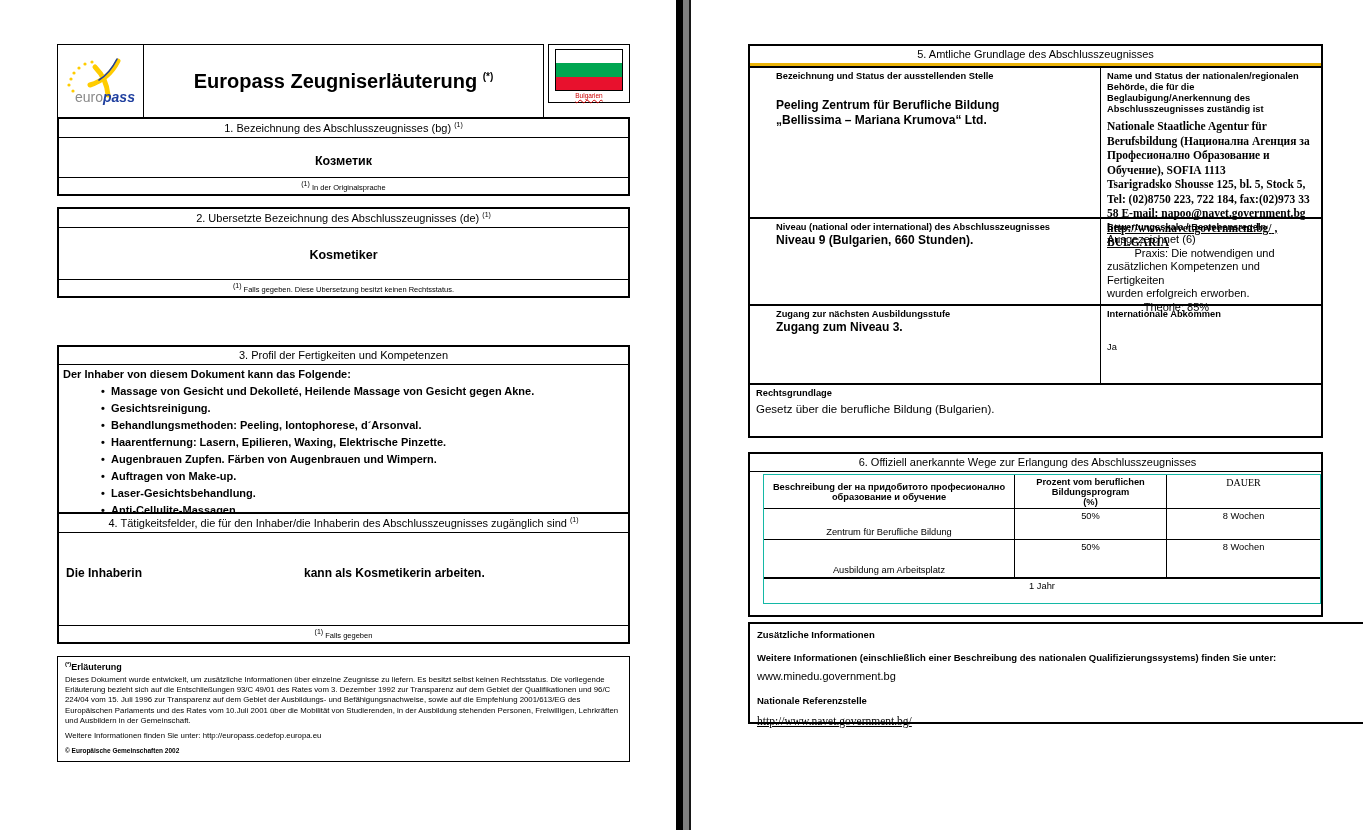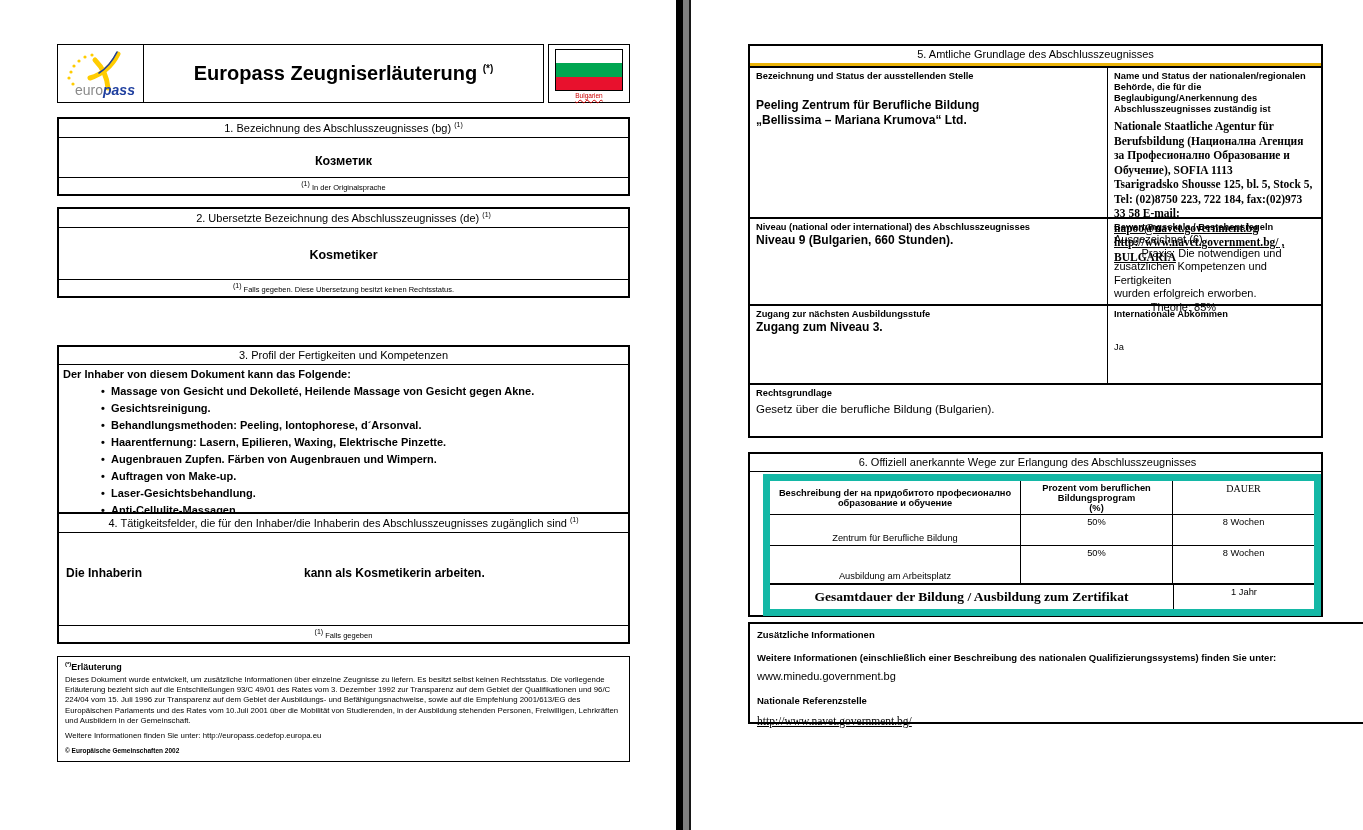--- a/index.html
+++ b/index.html
@@ -9,21 +9,21 @@
   #page-left { left:0; width:676px; }
   #page-right { left:692px; width:671px; }
   #separator { position:absolute; top:0; left:676px; width:16px; height:830px;
     background:linear-gradient(to right,#000 0,#000 7px,#7f7f7f 7px,#7f7f7f 13px,#161616 13px,#161616 15px,#fff 15px); }
 
   .abs { position:absolute; }
   .box2 { border:2px solid #000; background:#fff; }
   .box1 { border:1px solid #000; background:#fff; }
 
   
-  #header-box { left:57px; top:44px; width:487px; height:59px; display:flex; }
+  #header-box { left:57px; top:44px; width:487px; height:74px; display:flex; }
   #logo-cell { width:86px; height:100%; border-right:1px solid #000; display:flex; align-items:center; justify-content:center; }
   #title-cell { flex:1; display:flex; align-items:center; justify-content:center; }
   #doc-title { font-size:20px; font-weight:bold; letter-spacing:0; }
   #doc-title sup { font-size:10px; }
   #flag-box { left:548px; top:44px; width:82px; height:59px; text-align:center; padding-top:4px; }
   #flag { width:68px; height:42px; margin:0 auto; border:1px solid #000; display:flex; flex-direction:column; }
   .fs { flex:1; }
   #flag-white { background:#FFFFFF; border-bottom:0; }
   #flag-green { background:#00A651; }
   #flag-red { background:#E8112D; }
@@ -55,37 +55,37 @@
   #expl-title sup { font-size:6px; }
   #expl-body { font-size:7.8px; line-height:10.2px; text-align:left; }
   #expl-more { font-size:7.8px; margin-top:5px; }
   #expl-copy { font-size:6.5px; font-weight:bold; margin-top:7px; }
 
   
   #sec5 { left:56px; top:44px; width:575px; height:394px; }
   #sec5-title { font-size:11px; text-align:center; border-bottom:3px solid #eab308; padding:2px 0 3px 0; }
   .s5row { display:flex; border-top:2px solid #000; }
   .s5row:first-of-type { border-top:none; }
-  .s5left { width:358px; border-right:1px solid #000; padding:3px 6px; }
+  .s5left { width:331px; border-right:1px solid #000; padding:3px 6px;margin-left:20px; }
   .s5right { flex:1; padding:3px 6px; }
   .cell-h { font-size:9.3px; font-weight:bold; line-height:11px; }
   .cell-bold { font-size:12px; font-weight:bold; line-height:15px; }
   .cell-reg { font-size:11px; line-height:13.5px; }
   .serif-block { font-family:"Liberation Serif", serif; font-weight:bold; font-size:11.5px; line-height:14.5px; margin-top:4px; }
   .ulink { text-decoration:underline; cursor:pointer; }
   #row1 { height:151px; }
   #row2 { height:87px; }
   #row3 { height:79px; }
   #row4h { border-top:2px solid #000; padding:3px 6px; height:51px; }
   .prewrap { white-space:pre-wrap; }
 
   
   #sec6 { left:56px; top:452px; width:575px; height:165px; }
   #sec6-title { font-size:11px; text-align:center; border-bottom:1px solid #000; padding:2px 16px 3px 0; }
-  #sec6-table { position:absolute; left:13px; top:20px; width:558px; border:7px solid #14b8a6; }
+  #sec6-table { position:absolute; left:13px; top:20px; width:558px; border:1px solid #14b8a6; }
   .t6row { display:flex; border-top:1px solid #000; }
   .t6row:first-child { border-top:none; }
   .t6c1 { width:251px; border-right:1px solid #000; display:flex; align-items:flex-end; justify-content:center; text-align:center; font-size:9.3px; padding:2px 4px; }
   .t6c1h { align-items:center; font-weight:bold; }
   .t6c2 { width:152px; border-right:1px solid #000; text-align:center; font-size:9.3px; padding:2px 4px; }
   .t6c3 { flex:1; text-align:center; font-size:9.3px; padding:2px 4px; }
   .t6h { font-weight:bold; }
   #t6-hdr { height:33px; }
   #t6-r1 { height:31px; }
   #t6-r2 { height:38px; }
@@ -261,21 +261,20 @@
           <div class="t6c1">Zentrum für Berufliche Bildung</div>
           <div class="t6c2">50%</div>
           <div class="t6c3">8 Wochen</div>
         </div>
         <div class="t6row" id="t6-r2">
           <div class="t6c1">Ausbildung am Arbeitsplatz</div>
           <div class="t6c2">50%</div>
           <div class="t6c3">8 Wochen</div>
         </div>
         <div class="t6row" id="t6-total">
-          <div id="t6-total-label">Gesamtdauer der Bildung / Ausbildung zum Zertifikat</div>
           <div class="t6c3">1 Jahr</div>
         </div>
       </div>
     </div>
 
     <div class="abs box2" id="zbox">
       <div class="z-b">Zusätzliche Informationen</div>
       <div class="z-b" id="z-info">Weitere Informationen (einschließlich einer Beschreibung des nationalen Qualifizierungssystems) finden Sie unter:</div>
       <span id="z-link1">www.minedu.government.bg</span>
       <div class="z-b" id="z-ref-title">Nationale Referenzstelle</div>

